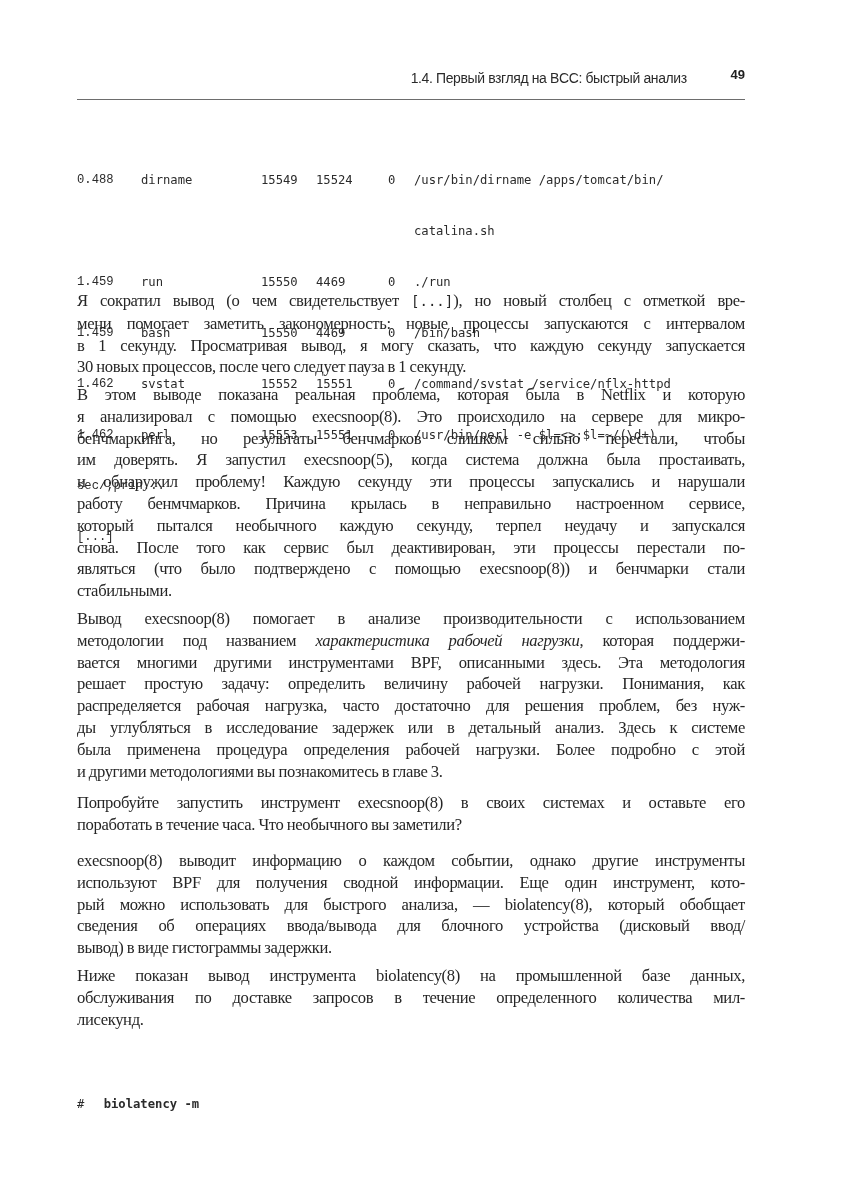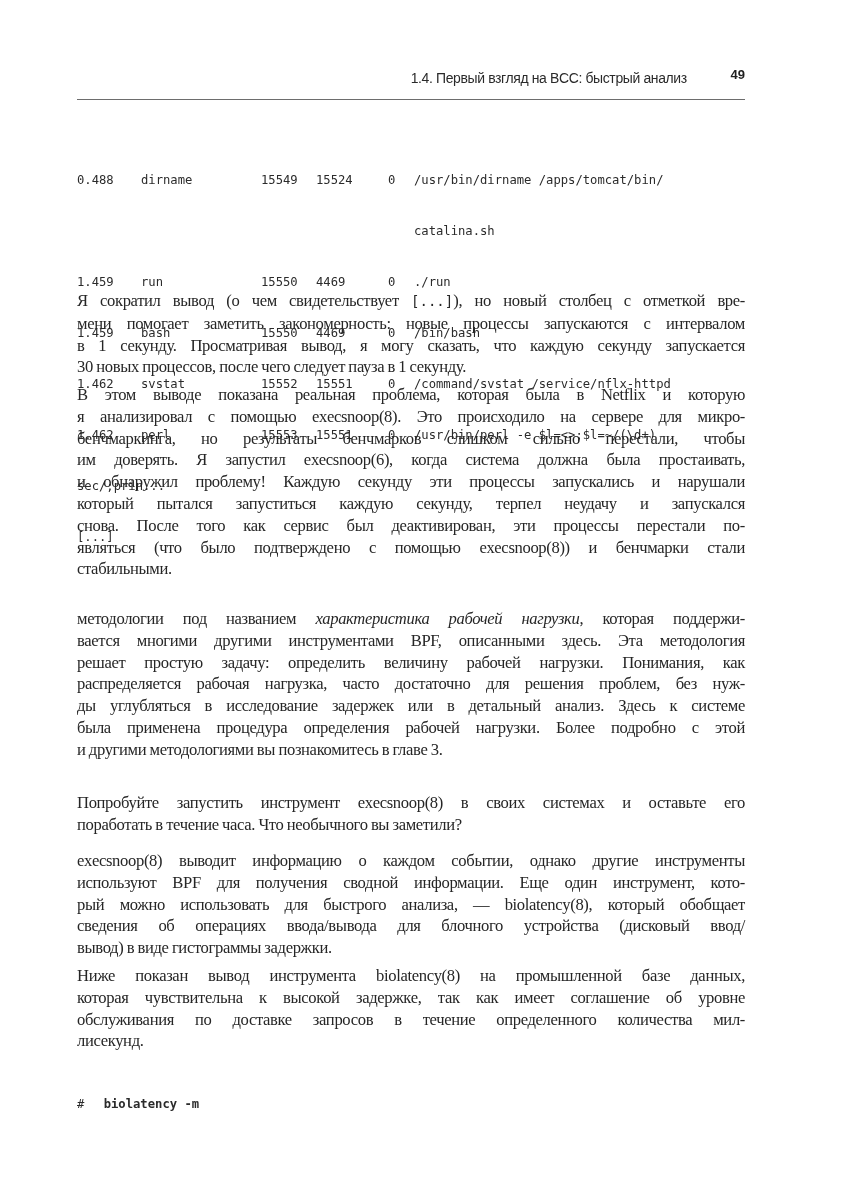--- a/index.html
+++ b/index.html
@@ -53,21 +53,21 @@
     white-space: pre;
   }
   .code-row {
     position: relative;
     height: 17px;
   }
   .code-row span {
     position: absolute;
     top: 0;
   }
-  .c-time { left: 0px; }
+  .c-time { left: 0px; font-family: Liberation Mono, monospace; }
   .c-comm { left: 64px; }
   .c-pid  { left: 184px; }
   .c-ppid { left: 239px; }
   .c-ret  { left: 311px; }
   .c-args { left: 337px; }
   .para {
     position: absolute;
     left: 77px;
     width: 668px;
     font-family: "Liberation Serif", serif;
@@ -171,29 +171,31 @@
   <span class="line"><span>Я сократил вывод (о чем свидетельствует </span><span class="mono-inline">[...]</span><span>), но новый столбец с отметкой вре-</span></span>
   <span class="line">мени помогает заметить закономерность: новые процессы запускаются с интервалом</span>
   <span class="line">в 1 секунду. Просматривая вывод, я могу сказать, что каждую секунду запускается</span>
   <span class="line last">30 новых процессов, после чего следует пауза в 1 секунду.</span>
 </div>
 
 <div class="para" style="top:384px;">
   <span class="line">В этом выводе показана реальная проблема, которая была в Netflix и которую</span>
   <span class="line">я анализировал с помощью execsnoop(8). Это происходило на сервере для микро-</span>
   <span class="line">бенчмаркинга, но результаты бенчмарков слишком сильно перестали, чтобы</span>
-  <span class="line">им доверять. Я запустил execsnoop(6), когда система должна была простаивать,</span>
+  <span class="line">им доверять. Я запустил execsnoop(5), когда система должна была простаивать,</span>
   <span class="line">и обнаружил проблему! Каждую секунду эти процессы запускались и нарушали</span>
-  <span class="line">который пытался запуститься каждую секунду, терпел неудачу и запускался</span>
+  <span class="line">работу бенмчмарков. Причина крылась в неправильно настроенном сервисе,</span>
+  <span class="line">который пытался необычного каждую секунду, терпел неудачу и запускался</span>
   <span class="line">снова. После того как сервис был деактивирован, эти процессы перестали по-</span>
   <span class="line">являться (что было подтверждено с помощью execsnoop(8)) и бенчмарки стали</span>
   <span class="line last">стабильными.</span>
 </div>
 
 <div class="para" style="top:608px;">
+  <span class="line">Вывод execsnoop(8) помогает в анализе производительности с использованием</span>
   <span class="line"><span>методологии под названием </span><em>характеристика рабочей нагрузки</em><span>, которая поддержи-</span></span>
   <span class="line">вается многими другими инструментами BPF, описанными здесь. Эта методология</span>
   <span class="line">решает простую задачу: определить величину рабочей нагрузки. Понимания, как</span>
   <span class="line">распределяется рабочая нагрузка, часто достаточно для решения проблем, без нуж-</span>
   <span class="line">ды углубляться в исследование задержек или в детальный анализ. Здесь к системе</span>
   <span class="line">была применена процедура определения рабочей нагрузки. Более подробно с этой</span>
   <span class="line last">и другими методологиями вы познакомитесь в главе 3.</span>
 </div>
 
 <div class="para" style="top:792px;">
@@ -204,20 +206,19 @@
 <div class="para" style="top:850px;">
   <span class="line">execsnoop(8) выводит информацию о каждом событии, однако другие инструменты</span>
   <span class="line">используют BPF для получения сводной информации. Еще один инструмент, кото-</span>
   <span class="line">рый можно использовать для быстрого анализа, — biolatency(8), который обобщает</span>
   <span class="line">сведения об операциях ввода/вывода для блочного устройства (дисковый ввод/</span>
   <span class="line last">вывод) в виде гистограммы задержки.</span>
 </div>
 
 <div class="para" style="top:965px;">
   <span class="line">Ниже показан вывод инструмента biolatency(8) на промышленной базе данных,</span>
-  <span class="line">которая чувствительна к высокой задержке, так как имеет соглашение об уровне</span>
   <span class="line">обслуживания по доставке запросов в течение определенного количества мил-</span>
   <span class="line last">лисекунд.</span>
 </div>
 
 <div class="code2">
   <div><span># </span><span class="cmd-bold">biolatency -m</span></div>
 </div>
 
 </body></html>

